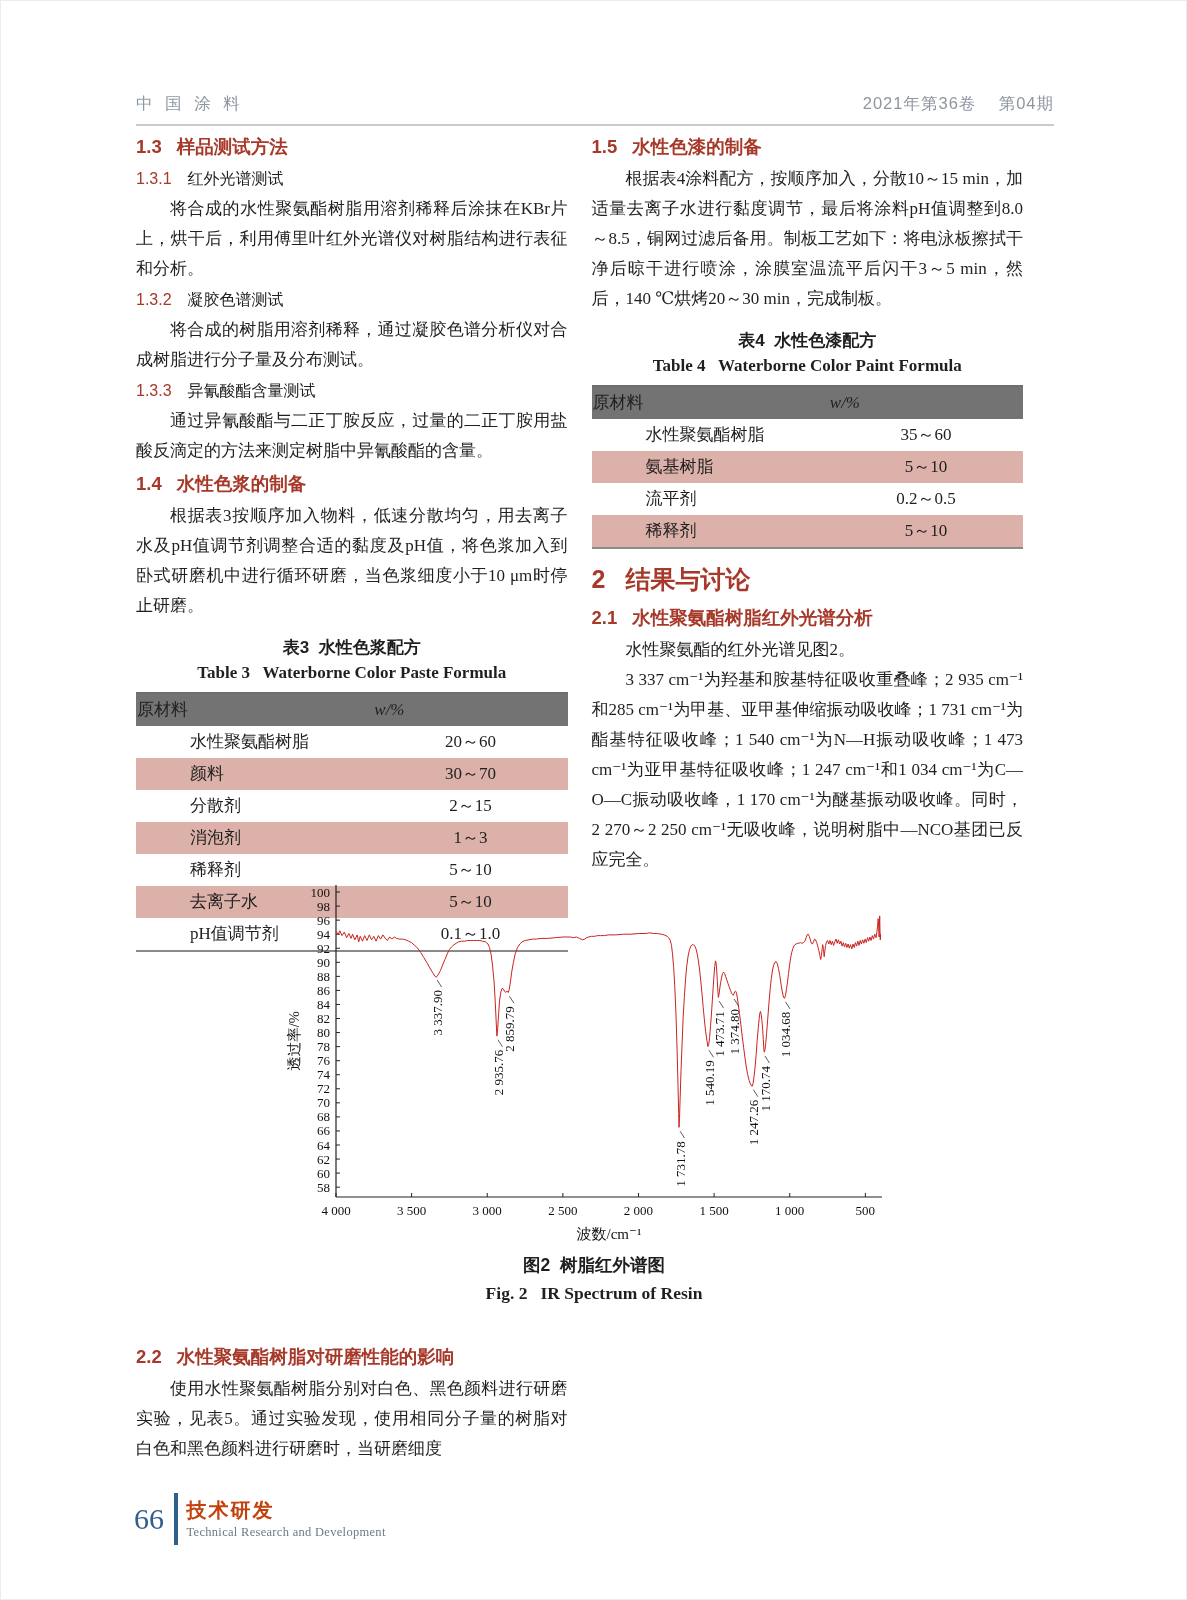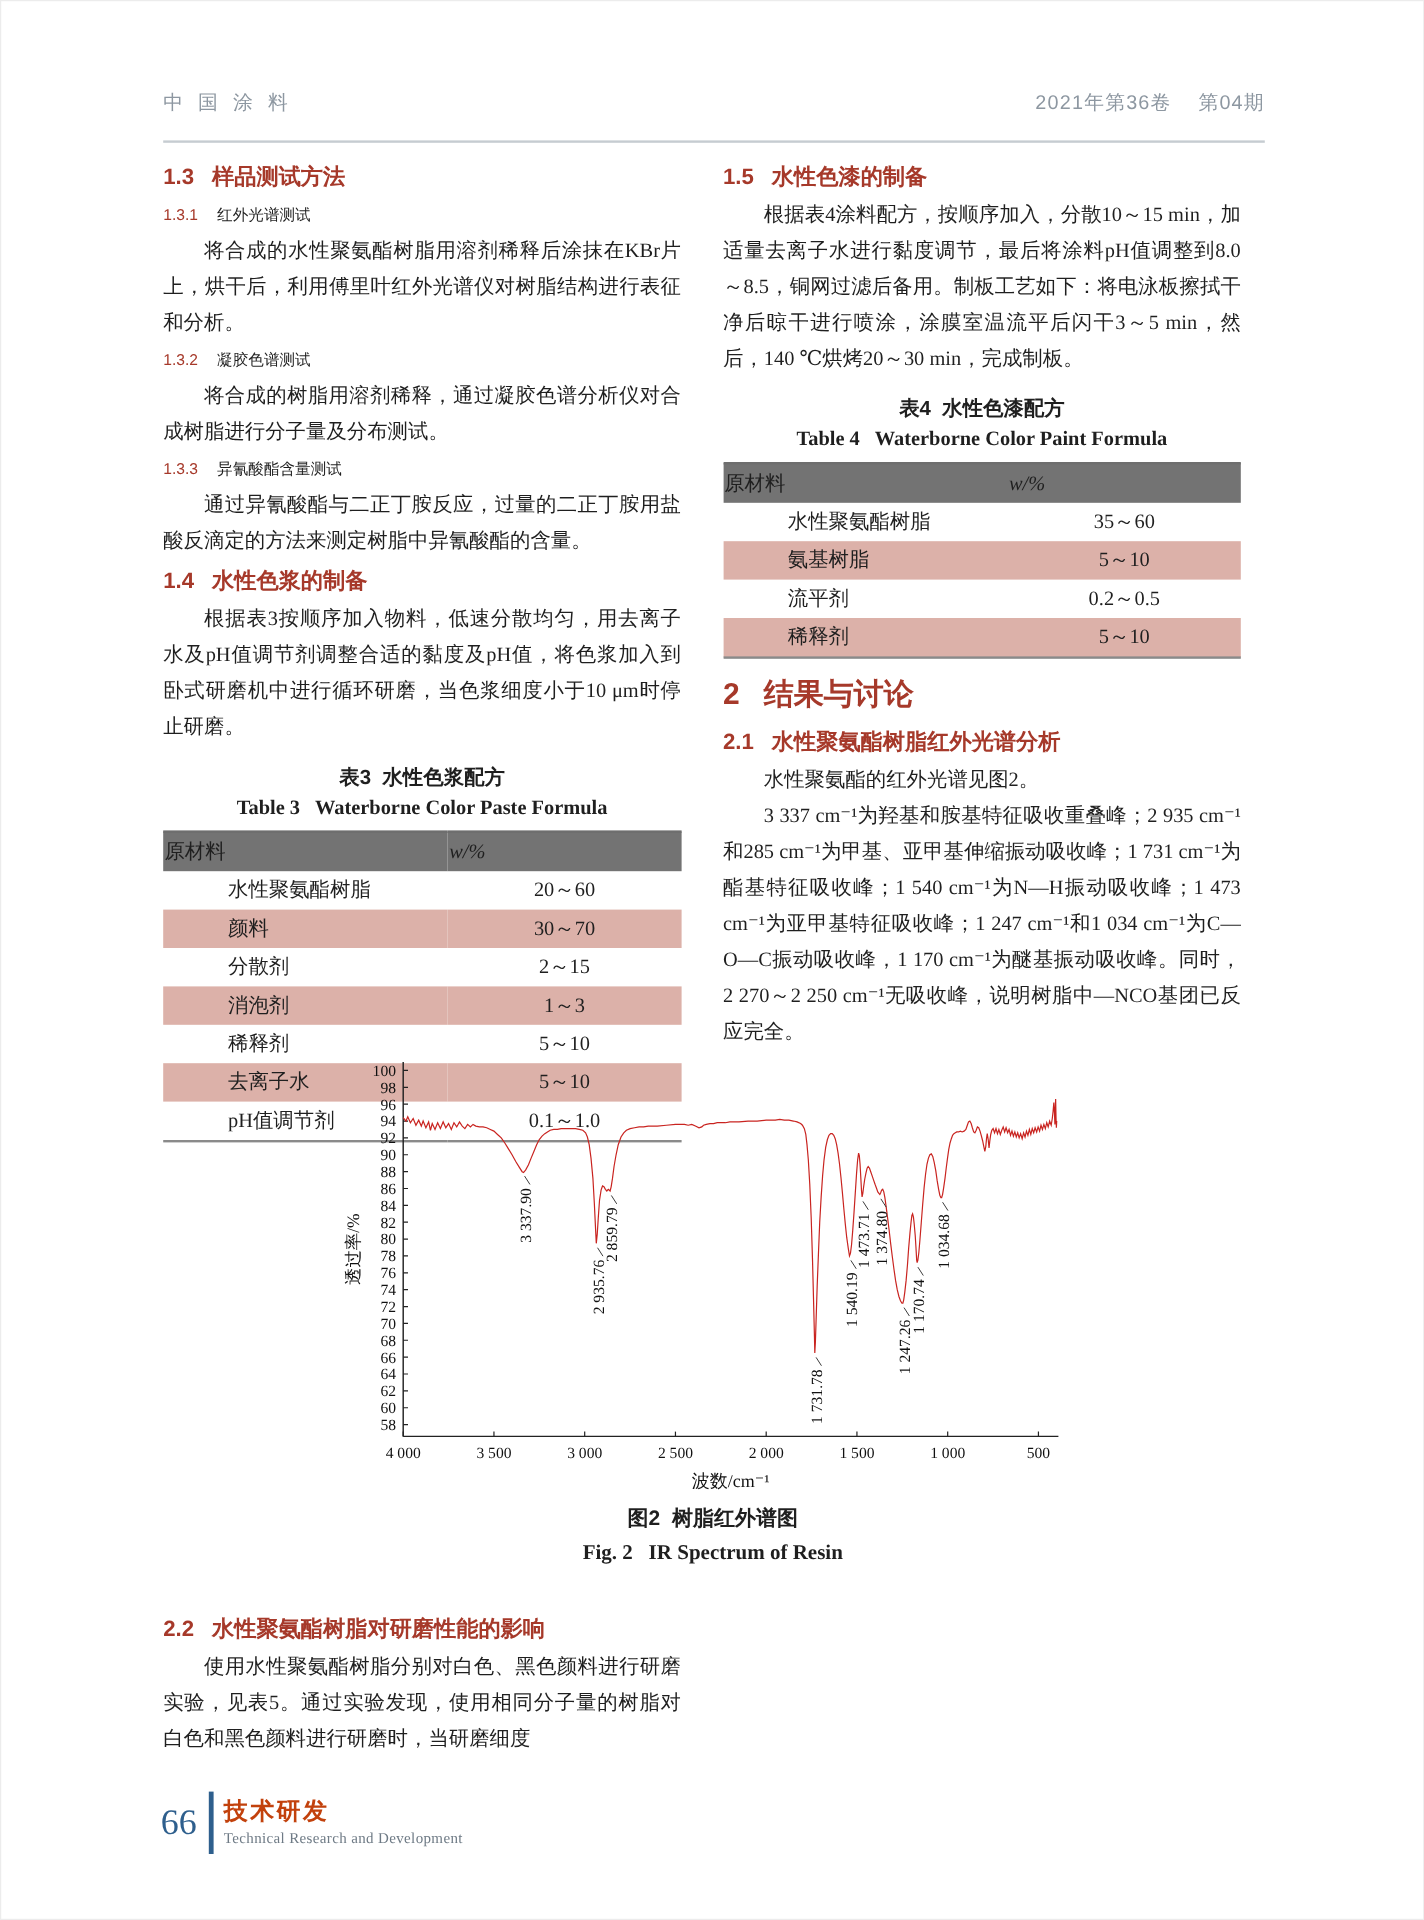--- a/index.html
+++ b/index.html
@@ -1,40 +1,40 @@
 <!DOCTYPE html>
 <html><head>
 <meta charset="utf-8">
 <style>
   html,body{margin:0;padding:0;background:#fff;}
   .page{position:relative;width:1187px;height:1600px;background:#ffffff;overflow:hidden;
         font-family:"Liberation Serif","DejaVu Serif",serif;color:#1f1f1f;border:1px solid #ececec;box-sizing:border-box;}
 
   
-  .page-header{position:absolute;left:135px;top:74px;width:918px;display:flex;justify-content:space-between;
-               align-items:flex-end;color:#8d97a1;font-size:16.5px;padding-bottom:20px;border-bottom:2px solid #c6ccd1;
+  .page-header{position:absolute;left:135px;top:92px;width:918px;display:flex;justify-content:space-between;
+               align-items:flex-end;color:#8d97a1;font-size:16.5px;padding-bottom:9px;border-bottom:2px solid #c6ccd1;
                font-family:"Liberation Sans","DejaVu Sans",sans-serif;}
   .journal-name{letter-spacing:4px;}
   .issue-info{white-space:pre;letter-spacing:1px;}
 
   
-  .cols{position:absolute;left:135px;width:898px;display:flex;gap:35px;}
+  .cols{position:absolute;left:135px;width:898px;display:flex;gap:24px;}
   .cols.top{top:128px;}
   .cols.bottom{top:1338px;}
   .col{width:431.5px;flex:0 0 431.5px;font-size:17px;line-height:30px;text-align:justify;}
   p.para{margin:0;text-indent:2em;}
   p.para.noindent{text-indent:0;}
 
   .h1{font-family:"Liberation Sans","DejaVu Sans",sans-serif;font-weight:bold;color:#a6392a;
       font-size:25px;line-height:34px;margin:13px 0 7px;}
   .h1 .num{margin-right:20px;}
   .sec{font-family:"Liberation Sans","DejaVu Sans",sans-serif;font-weight:bold;color:#a6392a;
        font-size:18.5px;line-height:29px;margin:3px 0 3px;}
   .sec .num{margin-right:15px;}
-  .sub{font-size:13px;line-height:29px;margin:1px 0;font-weight:normal;}
+  .sub{font-size:16px;line-height:29px;margin:1px 0;font-weight:normal;}
   .sub .num{color:#a6392a;font-family:"Liberation Sans","DejaVu Sans",sans-serif;margin-right:16px;}
   .sub .tt{color:#1f1f1f;}
 
   
   .tbl-caption{text-align:center;margin-top:14px;line-height:25px;}
   .cap-zh{font-family:"Liberation Sans","DejaVu Sans",sans-serif;font-weight:bold;font-size:17px;white-space:pre-wrap;}
   .cap-en{font-weight:bold;font-size:17px;white-space:pre-wrap;}
   table.paper-table{width:100%;border-collapse:collapse;margin-top:7px;
                     border-top:2px solid #6e6e6e;border-bottom:2px solid #8a8a8a;}
   table.paper-table th{background:#737373;font-weight:normal;font-size:17px;height:30px;}

